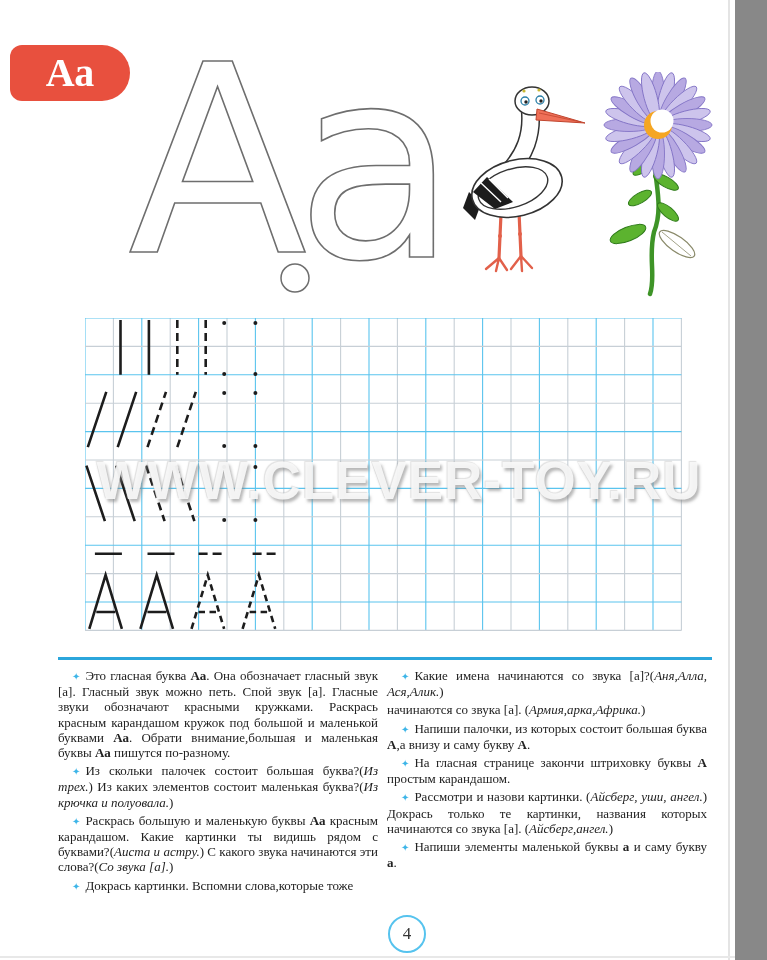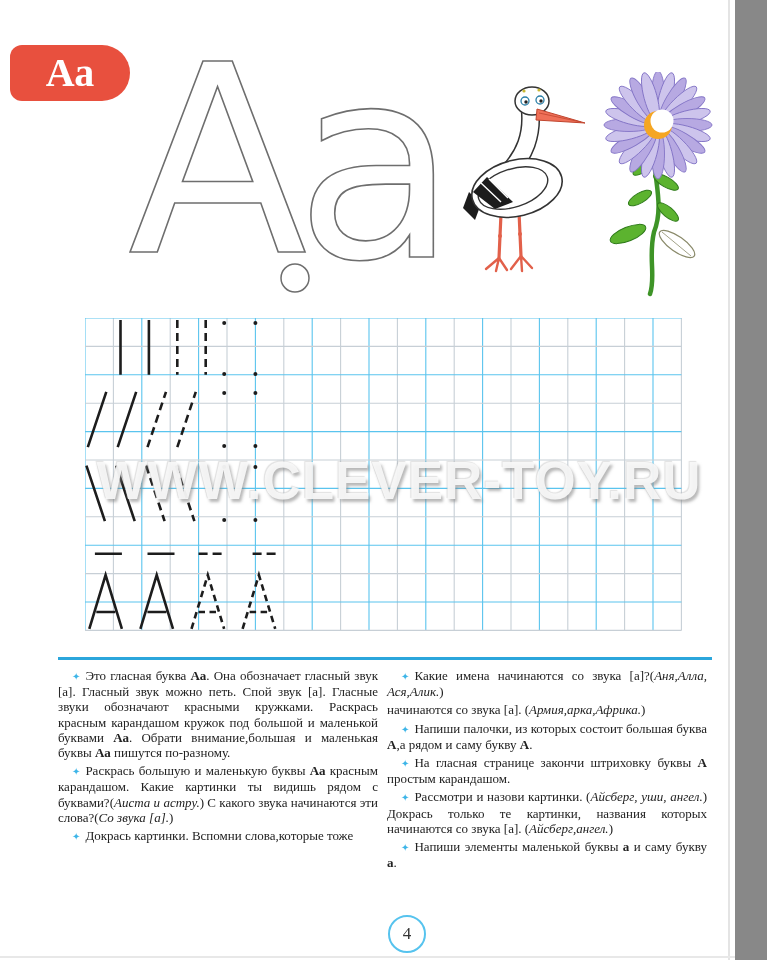--- a/index.html
+++ b/index.html
@@ -211,27 +211,28 @@
     </g>
   </svg>
 
   <div id="watermark">WWW.CLEVER-TOY.RU</div>
 
   <div id="divider"></div>
 
   <div id="columns">
     <div class="col">
       <div class="para"><span class="bullet">✦</span><span>Это гласная буква </span><span class="b">Аа</span><span>. Она обозначает гласный звук [а]. Гласный звук можно петь. Спой звук [а]. Гласные звуки обозначают красными кружками. Раскрась красным карандашом кружок под большой и маленькой буквами </span><span class="b">Аа</span><span>. Обрати внимание,большая и маленькая буквы </span><span class="b">Аа</span><span> пишутся по-разному.</span></div>
+        <div class="para"><span class="bullet">✦</span><span>Из скольки палочек состоит большая буква?(</span><span class="i">Из трех.</span><span>) Из каких элементов состоит маленькая буква?(</span><span class="i">Из крючка и полуовала.</span><span>)</span></div>
         <div class="para"><span class="bullet">✦</span><span>Раскрась большую и маленькую буквы </span><span class="b">Аа</span><span> красным карандашом. Какие картинки ты видишь рядом  с буквами?(</span><span class="i">Аиста и астру.</span><span>) С какого звука начинаются эти слова?(</span><span class="i">Со звука [а].</span><span>)</span></div>
         <div class="para"><span class="bullet">✦</span><span>Докрась картинки. Вспомни слова,которые тоже</span></div>
     </div>
     <div class="col">
       <div class="para"><span class="bullet">✦</span><span>Какие имена начинаются со звука [а]?(</span><span class="i">Аня,Алла, Ася,Алик.</span><span>)</span></div>
         <div class="para noindent"><span>начинаются со звука [а]. (</span><span class="i">Армия,арка,Африка.</span><span>)</span></div>
-        <div class="para"><span class="bullet">✦</span><span>Напиши палочки, из которых состоит большая буква </span><span class="b">А</span><span>,а рядом  и саму букву </span><span class="b">А</span><span>.</span></div>
+        <div class="para"><span class="bullet">✦</span><span>Напиши палочки, из которых состоит большая буква </span><span class="b">А</span><span>,а внизу  и саму букву </span><span class="b">А</span><span>.</span></div>
         <div class="para"><span class="bullet">✦</span><span>На гласная странице закончи штриховку буквы </span><span class="b">А</span><span> простым карандашом.</span></div>
         <div class="para"><span class="bullet">✦</span><span>Рассмотри и назови картинки. (</span><span class="i">Айсберг, уши, ангел.</span><span>) Докрась только те картинки, названия которых начинаются со звука [а]. (</span><span class="i">Айсберг,ангел.</span><span>)</span></div>
         <div class="para"><span class="bullet">✦</span><span>Напиши элементы маленькой буквы </span><span class="b">а</span><span> и саму букву </span><span class="b">а</span><span>.</span></div>
     </div>
   </div>
 
   <div id="pagenum">
     <span>4</span>
   </div>
 

